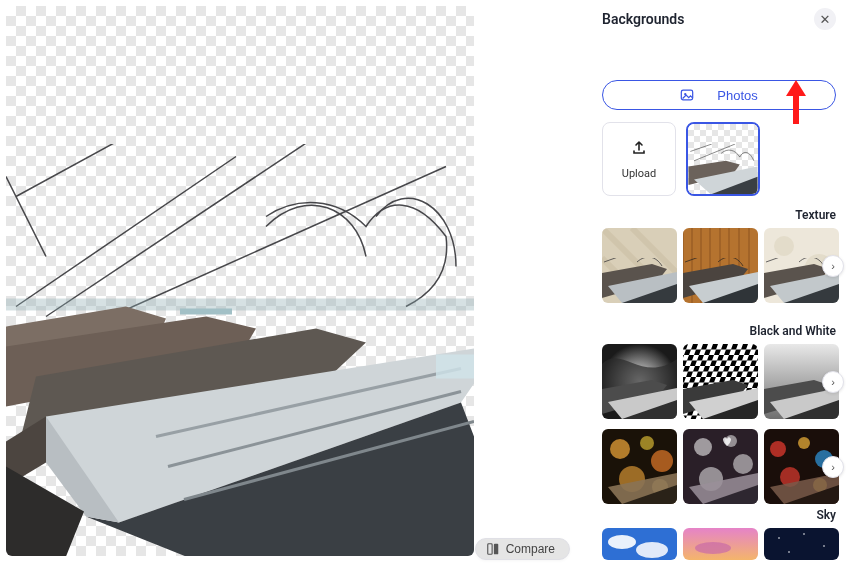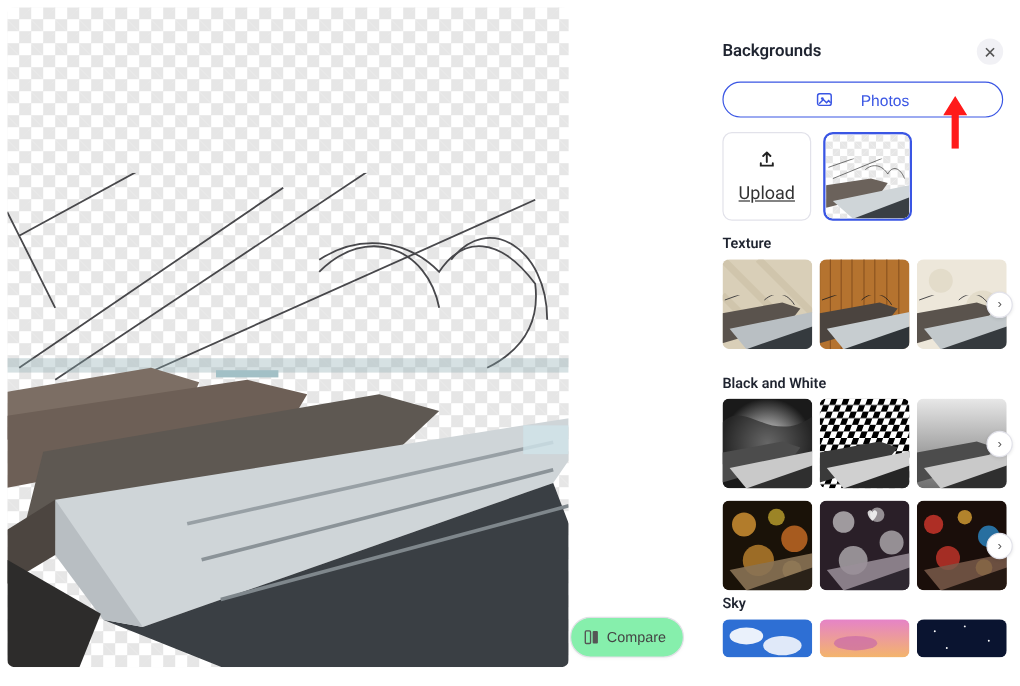--- a/index.html
+++ b/index.html
@@ -32,41 +32,41 @@
   }
   .subject-placeholder {
     position: absolute;
     left: 0; bottom: 0;
     width: 100%; height: 75%;
     overflow: hidden;
   }
   .subject-placeholder svg { width: 100%; height: 100%; display:block; }
   .compare-btn {
     position: absolute;
-    bottom: 24px; right: 18px;
-    background: #86efac;
+    bottom: 12px; right: 18px;
+    background: #e5e5e5;
     border: 1px solid #e0e0e6;
     border-radius: 18px;
-    height: 34px;
+    height: 22px;
     padding: 0 14px 0 10px;
     display: flex; align-items: center;
     gap: 6px;
     font-size: 12px;
     color: #444;
     cursor: pointer;
     box-shadow: 0 1px 3px rgba(0,0,0,.04);
   }
   .compare-btn .cmp-ico {
     width: 14px; height: 14px;
     display:inline-flex;align-items:center;justify-content:center;
   }
 
   .sidebar {
     width: 262px;
-    padding: 32px 14px 0 14px;
+    padding: 8px 14px 0 14px;
     overflow: hidden;
     position: relative;
   }
   .side-header {
     display:flex; align-items:center; justify-content:space-between;
     margin-bottom: 14px;
   }
   .side-title { font-size: 14px; font-weight: 600; color:#1f2430; }
   .close-btn {
     width: 22px; height: 22px;
@@ -80,20 +80,21 @@
   .pill {
     flex:1;
     display:flex;align-items:center;justify-content:center;gap:23px;
     height:30px;
     border-radius:18px;
     font-size:13px;
     cursor:pointer;
     border:1px solid #d9d9e3;
     background:#fff;
     color:#333;
+    margin-top:36px;
   }
   .pill.active {
     border:1.5px solid #3a56e4;
     color:#3a56e4;
     font-weight:500;
   }
   .pill .ico { width:14px;height:14px;display:inline-flex;align-items:center;justify-content:center; }
 
   .card-row { display:flex; gap:10px; margin-bottom: 12px; }
   .upload-card, .thumb-card {
@@ -101,42 +102,42 @@
     border-radius:8px;
     cursor:pointer;
     display:flex;align-items:center;justify-content:center;
     flex-direction:column;
   }
   .upload-card {
     border:1px solid #e2e2ea;
     background:#fff;
     gap:8px;
   }
-  .upload-label { font-size:15px; color:#333;text-decoration:underline; }
+  .upload-label { font-size:11px; color:#333; }
   .thumb-card {
     border:2px solid #3a56e4;
     overflow:hidden;
     padding:0;
   }
   .mini-checker {
     width:100%;height:100%;
     background-image:
       linear-gradient(45deg, #e6e6e6 25%, transparent 25%),
       linear-gradient(-45deg, #e6e6e6 25%, transparent 25%),
       linear-gradient(45deg, transparent 75%, #e6e6e6 75%),
       linear-gradient(-45deg, transparent 75%, #e6e6e6 75%);
     background-size: 12px 12px;
     background-position: 0 0, 0 6px, 6px -6px, -6px 0px;
     background-color:#fff;
     position:relative;
   }
   .mini-checker svg { position:absolute; bottom:0; left:0; width:100%; height:72%; }
 
   .section { margin-bottom: 4px; position:relative; }
-  .section-title { font-size:12px; font-weight:600; color:#1f2430; margin-bottom:6px; }
+  .section-title { font-size:12px; font-weight:600; color:#1f2430; margin-bottom:6px;text-align:right; }
   .thumb-row { display:flex; gap:6px; position:relative; }
   .thumb {
     width:75px; height:75px;
     border-radius:6px;
     overflow:hidden;
     cursor:pointer;
     flex-shrink:0;
     position:relative;
   }
   .thumb svg { width:100%; height:100%; display:block; }

